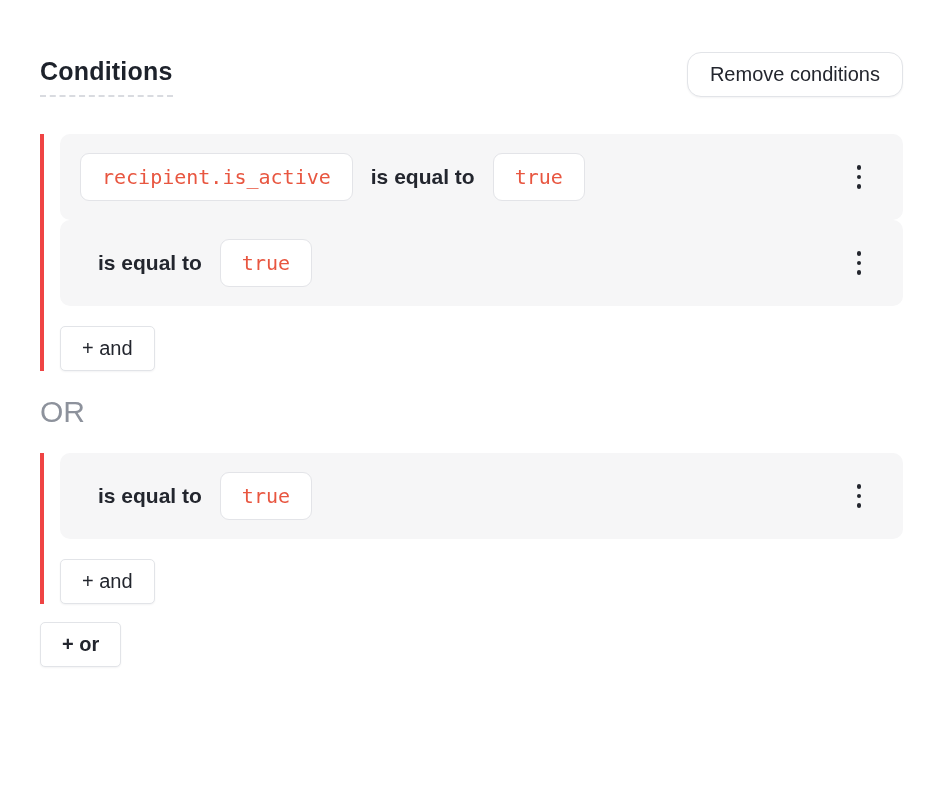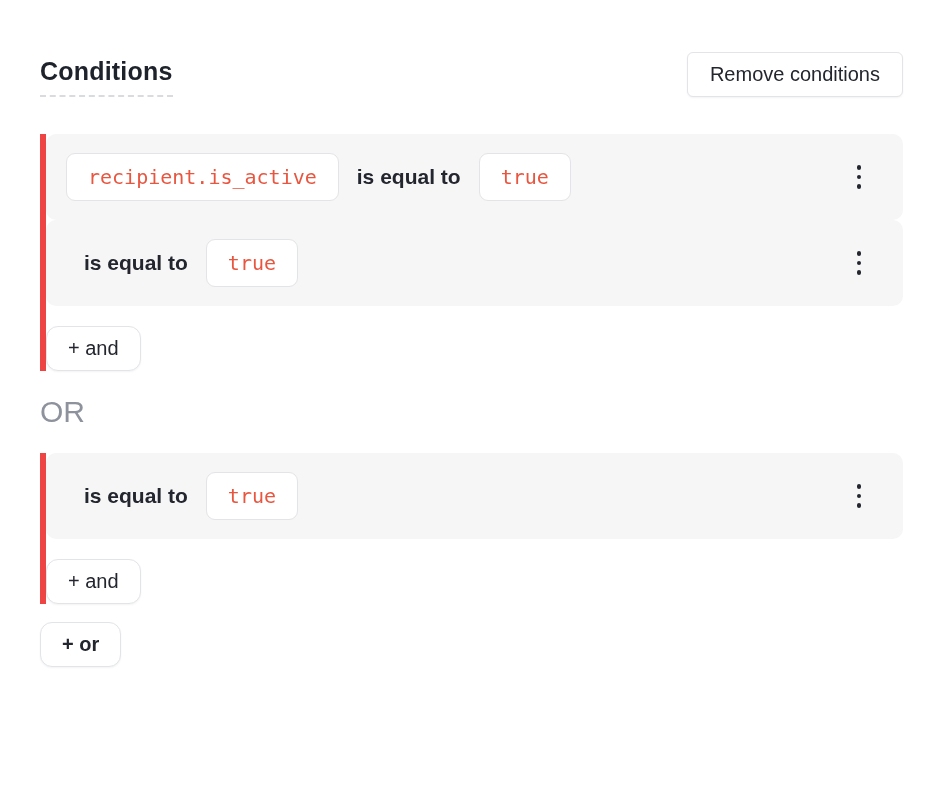--- a/index.html
+++ b/index.html
@@ -26,34 +26,35 @@
     font-size: 25px;
     font-weight: 600;
     letter-spacing: 0.2px;
     color: #1d222b;
     border-bottom: 2px dashed #d9dbe0;
     padding-bottom: 9px;
   }
   .btn {
     background: #ffffff;
     border: 1px solid #e2e4e8;
-    border-radius: 6px;
+    border-radius: 14px;
     font-family: inherit;
     font-size: 20px;
     font-weight: 500;
     color: #23262e;
     padding: 9px 22px;
     box-shadow: 0 1px 2px rgba(16,24,40,0.05);
     cursor: pointer;
     line-height: 1.25;
   }
 
   
   .group {
-    border-left: 6px solid #ef4444;
+    border-left: 4px solid #ef4444;
+    padding-left: 16px;
   }
   .condition-row {
     display: flex;
     align-items: center;
     background: #f6f6f7;
     border-radius: 10px;
     padding: 19px 20px;
   }
   .chip {
     display: inline-block;
@@ -104,21 +105,21 @@
   }
   .or-joiner {
     font-size: 30px;
     font-weight: 500;
     line-height: 1;
     color: #8d929c;
     margin: 26px 0 26px 0;
   }
   .add-btn {
     margin-top: 20px;
-    border-radius: 12px;
+    border-radius: 5px;
     padding: 9px 21px;
   }
   .add-or { margin-top: 18px; font-weight: bold; }
 </style>
 </head>
 <body>
 
 <div class="page">
 
   <div class="header">

